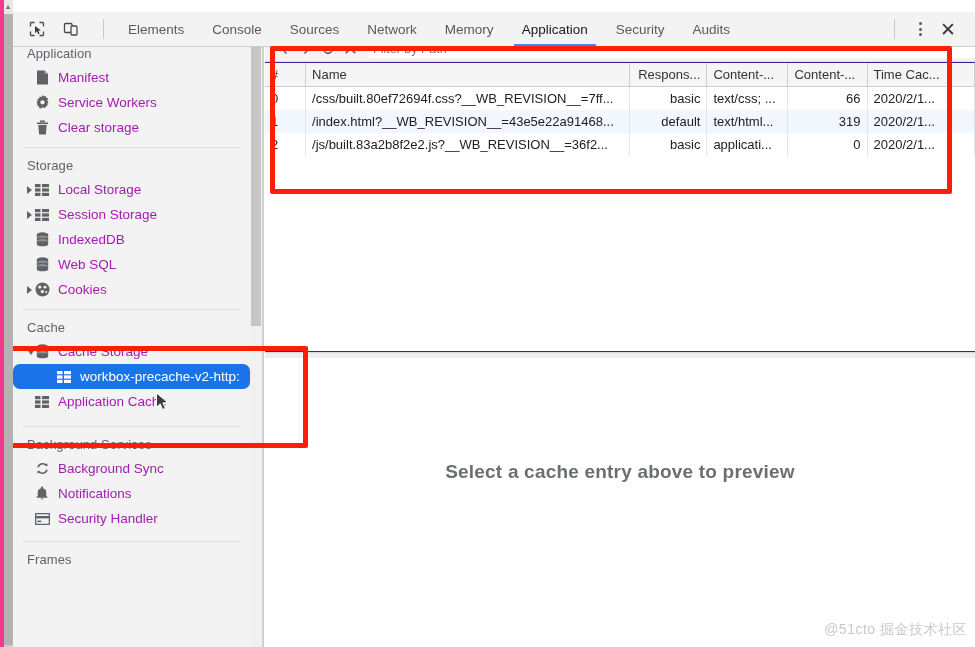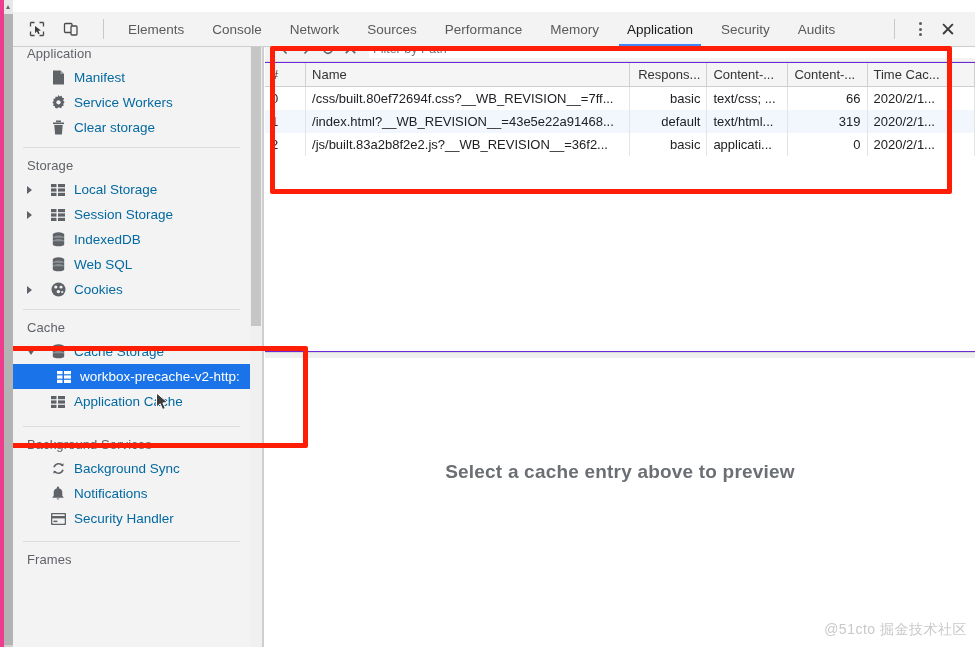--- a/index.html
+++ b/index.html
@@ -90,28 +90,28 @@
     background: #f3f3f3;
     overflow: hidden;
     z-index: 10;
   }
   .sb-section-title {
     font-size: 13px; color: #5f6368; padding: 10px 0 4px 14px;
     letter-spacing: .1px;
   }
   .sb-item {
     display: flex; align-items: center;
-    height: 25px; padding-left: 36px;
-    font-size: 13.5px; color: #0369a1;
+    height: 25px; padding-left: 20px;
+    font-size: 13.5px; color: #a21caf;
     cursor: pointer; position: relative;
     white-space: nowrap;
   }
   .sb-item.sub { padding-left: 42px; }
   .sb-item.selected {
-    background: #1a73e8; color: #fff;
+    background: #1a73e8; color: #fff; border-radius: 7px;
   }
   .sb-ico { width: 18px; display: inline-flex; align-items: center; justify-content: center; margin-right: 7px; flex: 0 0 18px; }
   .twisty {
     position: absolute; left: 14px; top: 50%; transform: translateY(-50%);
     width: 0; height: 0;
     border-top: 4px solid transparent;
     border-bottom: 4px solid transparent;
     border-left: 5.5px solid #5f6368;
   }
   .twisty.open {
@@ -134,21 +134,21 @@
 
   
   .vsplit {
     position: absolute; left: 262px; top: 36px; width: 2px; bottom: 0;
     background: #cfcfcf; z-index: 12;
   }
 
   
   .main {
     position: absolute; left: 265px; top: 36px; right: 0; bottom: 0;
-    background: #6d28d9; z-index: 5;
+    background: #4c1d95; z-index: 5;
   }
 
   
   .cache-toolbar {
     position: absolute; left: 0; top: 0; right: 0; height: 26px;
     background: #f3f3f3; border-bottom: 1px solid #e0e0e0;
     display: flex; align-items: center; padding-left: 8px;
     box-sizing: border-box;
   }
   .tb-ico {
@@ -268,27 +268,24 @@
     </div>
 
     <div class="tabs">
       <div class="tab">
           <span>Elements</span>
         </div>
       <div class="tab">
           <span>Console</span>
         </div>
       <div class="tab">
+          <span>Sources</span>
+        </div>
+      <div class="tab">
           <span>Network</span>
-        </div>
-      <div class="tab">
-          <span>Sources</span>
-        </div>
-      <div class="tab">
-          <span>Performance</span>
         </div>
       <div class="tab">
           <span>Memory</span>
         </div>
       <div class="tab active">
           <span>Application</span>
         </div>
       <div class="tab">
           <span>Security</span>
         </div>

